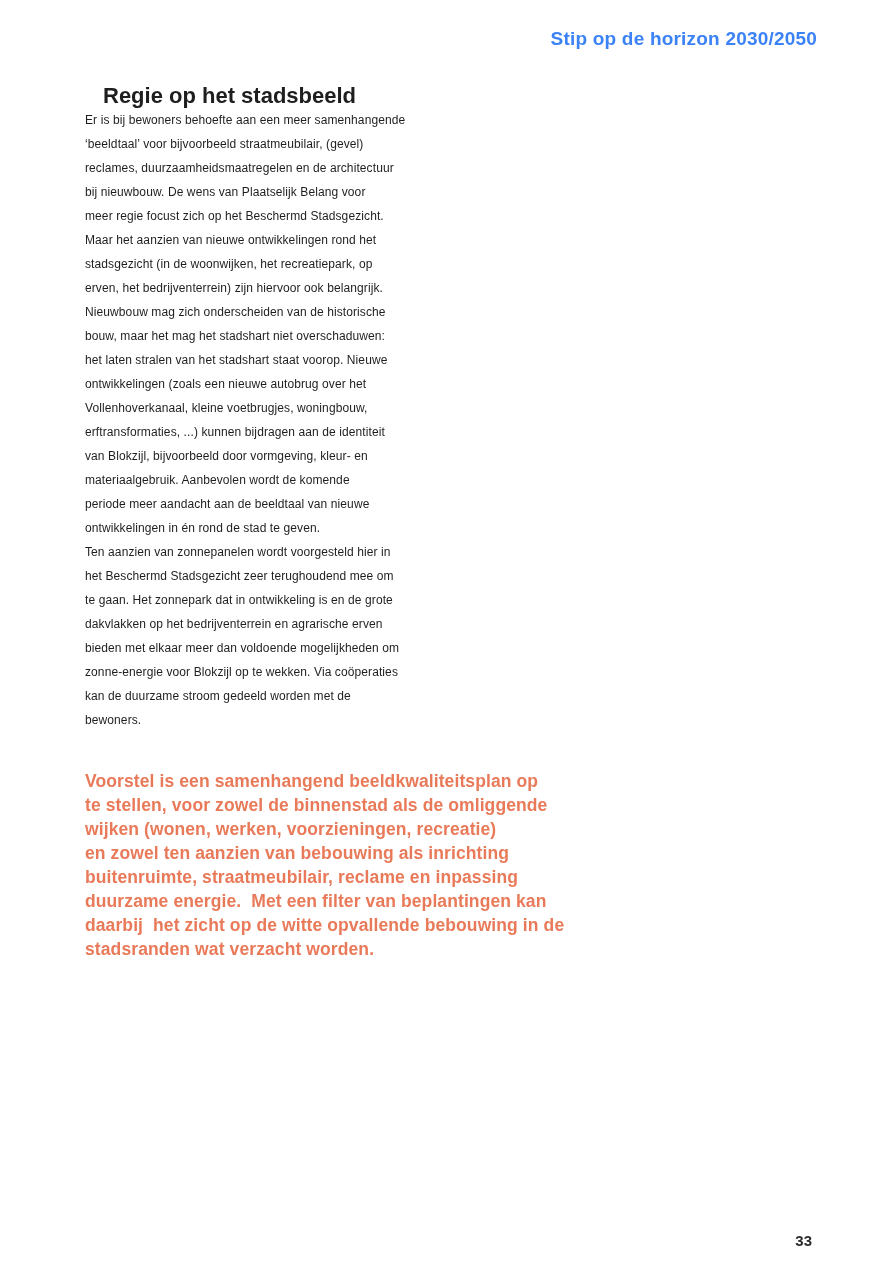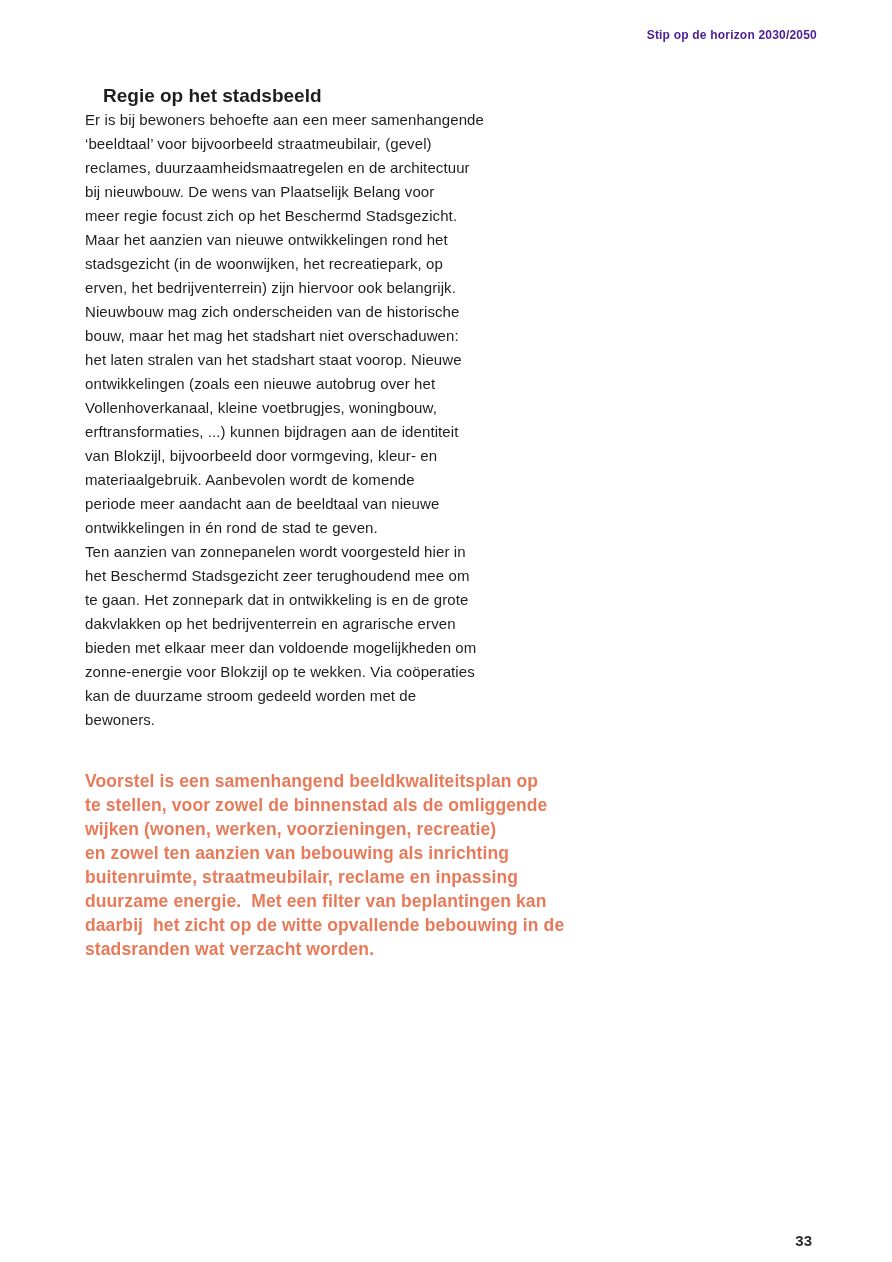--- a/index.html
+++ b/index.html
@@ -13,43 +13,43 @@
     position: relative;
     width: 892px;
     height: 1262px;
     background: #ffffff;
     overflow: hidden;
   }
   .running-header {
     position: absolute;
     top: 28px;
     right: 75px;
-    font-size: 12px;
+    font-size: 19px;
     font-weight: 700;
     letter-spacing: 0.2px;
-    color: #4c1d95;
+    color: #3b82f6;
     white-space: nowrap;
     text-align: center;
   }
   .content {
     position: absolute;
     left: 85px;
     top: 84px;
     width: 520px;
     color: #1e1e1e;
   }
   .section-heading {
     margin-left: 18px;
-    font-size: 19px;
+    font-size: 22px;
     font-weight: 700;
     line-height: 24px;
     color: #1e1e1e;
   }
   .body-paragraph {
-    font-size: 15px;
+    font-size: 12px;
     font-weight: 500;
     line-height: 24px;
     letter-spacing: 0.1px;
     white-space: pre-wrap;
     color: #1e1e1e;
   }
   .body-paragraph + .body-paragraph {
   }
   .proposal-paragraph {
     margin-top: 37px;

